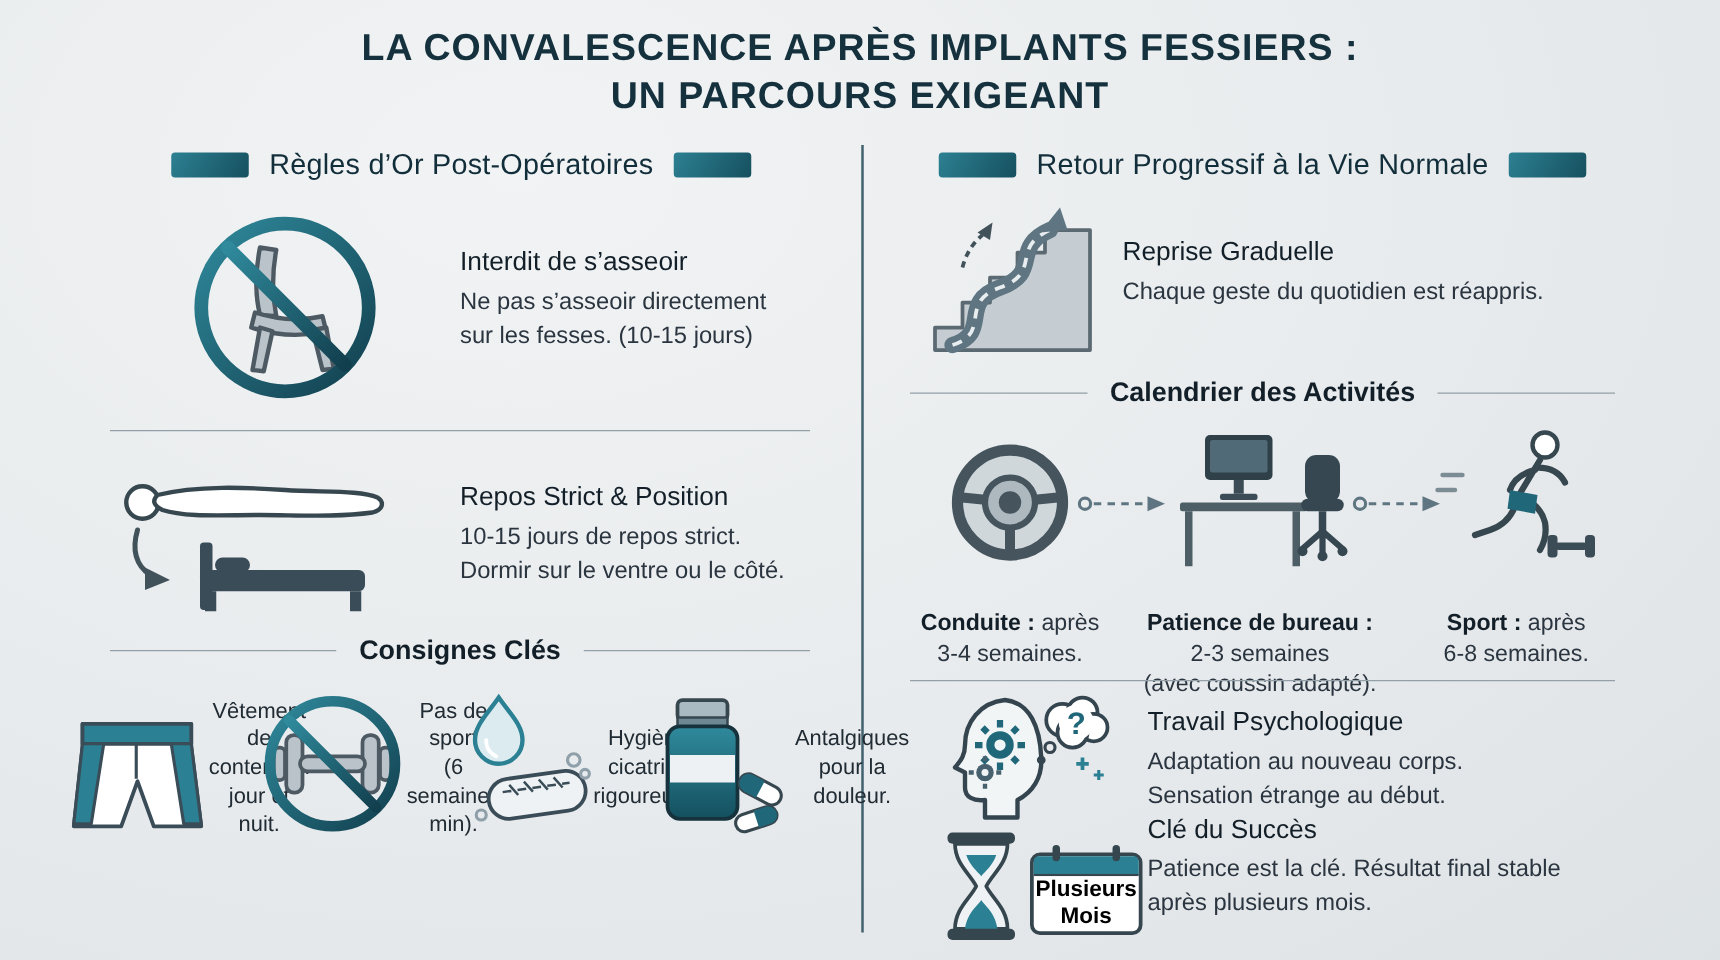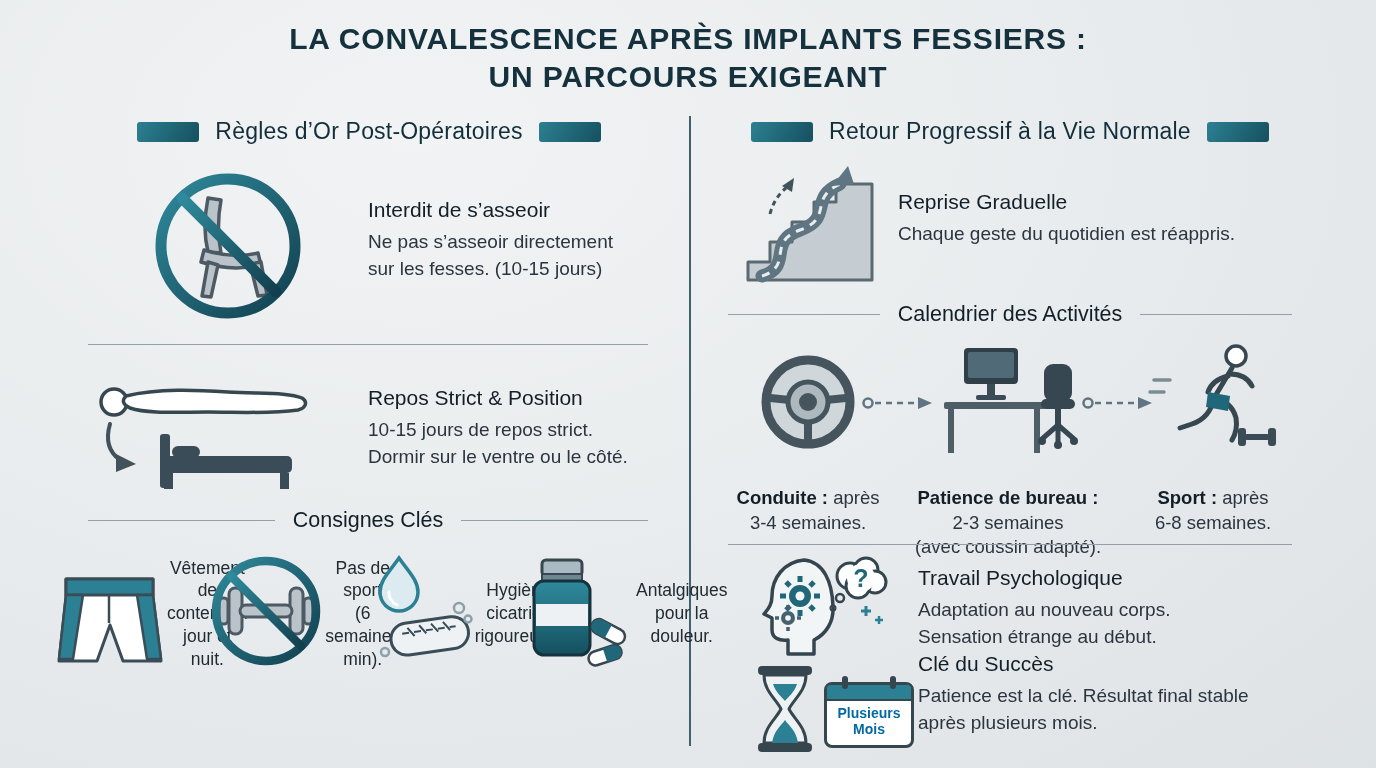--- a/index.html
+++ b/index.html
@@ -11,33 +11,33 @@
   .title{text-align:center;font-size:30px;font-weight:bold;letter-spacing:.8px;color:#14313d;line-height:1.25}
   .vdiv{left:689px;top:116px;width:2px;height:630px;background:#41616f}
   .col-header{display:flex;align-items:center;justify-content:center;gap:16px}
   .col-header-text{font-size:23px;font-weight:normal;color:#122e3a;white-space:nowrap;letter-spacing:.2px}
   .hbar{width:62px;height:20px;border-radius:3px;background:linear-gradient(120deg,#2c8092,#16505f);flex:0 0 auto}
   .h-sec{font-size:21px;font-weight:normal;color:#131f28;margin-bottom:7px}
   .body-text{font-size:19px;line-height:1.4;color:#2b3540;white-space:pre-line}
   .divider-h{height:0;border-top:1.6px solid #93a0a7}
   .divider-label{display:flex;align-items:center;gap:14px}
   .divider-label .line{flex:1;border-top:1.6px solid #93a0a7}
-  .div-label{font-size:21.5px;font-weight:normal;color:#131f28;padding:0 4px;white-space:nowrap}
+  .div-label{font-size:21.5px;font-weight:bold;color:#131f28;padding:0 4px;white-space:nowrap}
   .items-row{display:flex;justify-content:space-between}
   .item{width:146px;display:flex;flex-direction:row;align-items:center}
   .item-icon{height:122px;display:flex;align-items:flex-end;justify-content:center;margin-bottom:9px}
   .caption{font-size:17.5px;line-height:1.3;color:#202b33;text-align:center;white-space:pre-line}
   .act-cap{font-size:18.5px;line-height:1.32;text-align:center;white-space:pre-line;color:#2b3540}
   .act-cap b{color:#131f28}
   .calendar{width:84px;height:60px;background:#fff;border:3px solid #35464f;border-radius:8px}
   .cal-top{height:14px;background:#2b8093;border-bottom:2px solid #35464f;border-radius:4px 4px 0 0}
   .ring{position:absolute;top:-9px;width:6px;height:13px;background:#35464f;border-radius:3px}
   .r1{left:15px}.r2{right:15px}
-  .cal-body{display:flex;align-items:center;justify-content:center;height:41px;font-size:14px;font-weight:bold;
-    color:#0369a1;white-space:pre-line;text-align:center;line-height:1.12}
+  .cal-body{display:flex;align-items:center;justify-content:center;height:41px;font-size:18px;font-weight:bold;
+    color:#000000;white-space:pre-line;text-align:center;line-height:1.12}
 </style>
 </head>
 <body>
 
 <div class="canvas">
 
   <header class="abs title" style="left:0;top:20px;width:1376px">
     <div>LA CONVALESCENCE APRÈS IMPLANTS FESSIERS :</div>
     <div>UN PARCOURS EXIGEANT</div>
   </header>

